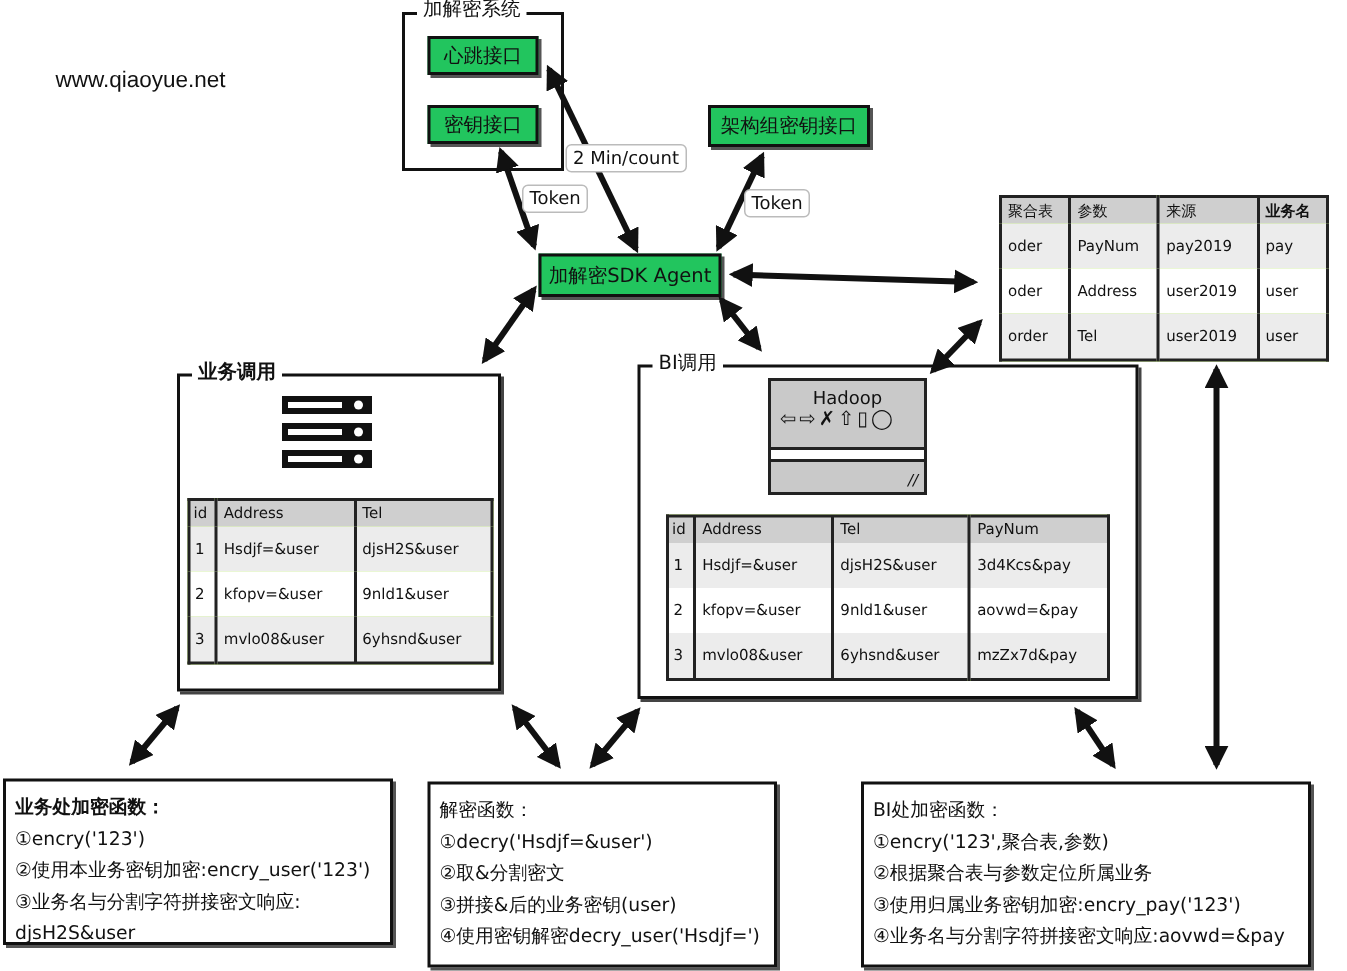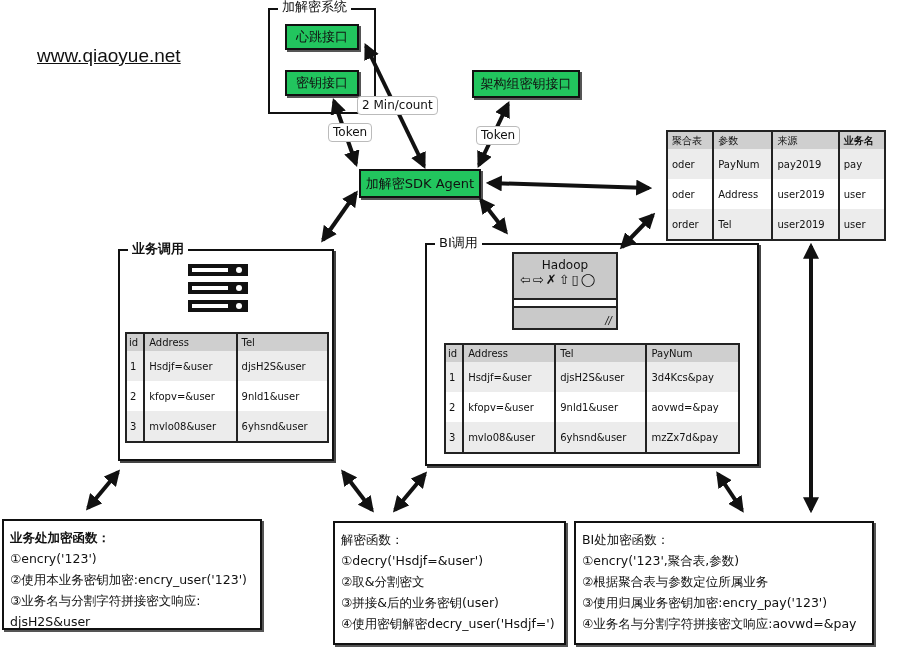--- a/index.html
+++ b/index.html
@@ -7,23 +7,23 @@
            font-family:"DejaVu Sans", "Liberation Sans", sans-serif; color:#111; }
     .abs { position:absolute; }
     .box { position:absolute; border:2px solid #111; background:#fff; box-sizing:border-box;
            box-shadow:2px 2px 0 #444; }
     .node { position:absolute; border:2px solid #111; background:#22c55e; box-sizing:border-box;
             font-size:13px; display:flex; align-items:center; justify-content:center;
             box-shadow:2px 2px 0 #555; white-space:nowrap; }
     .group-title { position:absolute; background:#fff; padding:0 4px; font-size:13px; line-height:14px; }
     .group-title.bold { font-weight:bold; }
     .logo { position:absolute; left:37px; top:45px; font-family:"Liberation Sans", sans-serif;
-            font-size:19px; color:#111;text-decoration:underline; }
+            font-size:15px; color:#111; }
     .pill { position:absolute; background:#fff; border:1px solid #bbb; border-radius:4px;
-            font-size:12px; padding:1px 4px; line-height:15px; white-space:nowrap; }
+            font-size:12px; padding:1px 4px; line-height:15px; white-space:nowrap;margin-left:20px; }
     table.grid { position:absolute; border-collapse:collapse; border:2px solid #222;
                  font-size:10px; background:#bef264; }
     table.grid th { background:#cfcfcf; font-weight:normal; text-align:left; padding:0 4px;
                     height:17px; border-right:2px solid #222; }
     table.grid td { padding:0 4px; height:30px; border-right:2px solid #222; white-space:nowrap; }
     table.grid tr.odd td { background:#ececec; }
     table.grid tr.even td { background:#fff; }
     table.grid th:last-child, table.grid td:last-child { border-right:none; }
     .note { position:absolute; border:2px solid #111; background:#fff; box-sizing:border-box;
             box-shadow:2px 2px 0 #555; font-size:12.5px; padding:6px 6px; }
@@ -167,21 +167,21 @@
   </tbody>
 </table>
 
 <div class="note" style="left:2px;top:519px;width:260px;height:111px;">
   <div class="line" style="font-weight:bold;">业务处加密函数：</div>
   <div class="line">①encry('123')</div>
   <div class="line">②使用本业务密钥加密:encry_user('123')</div>
   <div class="line">③业务名与分割字符拼接密文响应:</div>
   <div class="line">djsH2S&amp;user</div>
 </div>
-<div class="note" style="left:285px;top:521px;width:233px;height:124px;margin-left:48px;">
+<div class="note" style="left:285px;top:521px;width:233px;height:124px;">
   <div class="line">解密函数：</div>
   <div class="line">①decry('Hsdjf=&amp;user')</div>
   <div class="line">②取&amp;分割密文</div>
   <div class="line">③拼接&amp;后的业务密钥(user)</div>
   <div class="line">④使用密钥解密decry_user('Hsdjf=')</div>
 </div>
 <div class="note" style="left:574px;top:521px;width:300px;height:124px;">
   <div class="line">BI处加密函数：</div>
   <div class="line">①encry('123',聚合表,参数)</div>
   <div class="line">②根据聚合表与参数定位所属业务</div>

